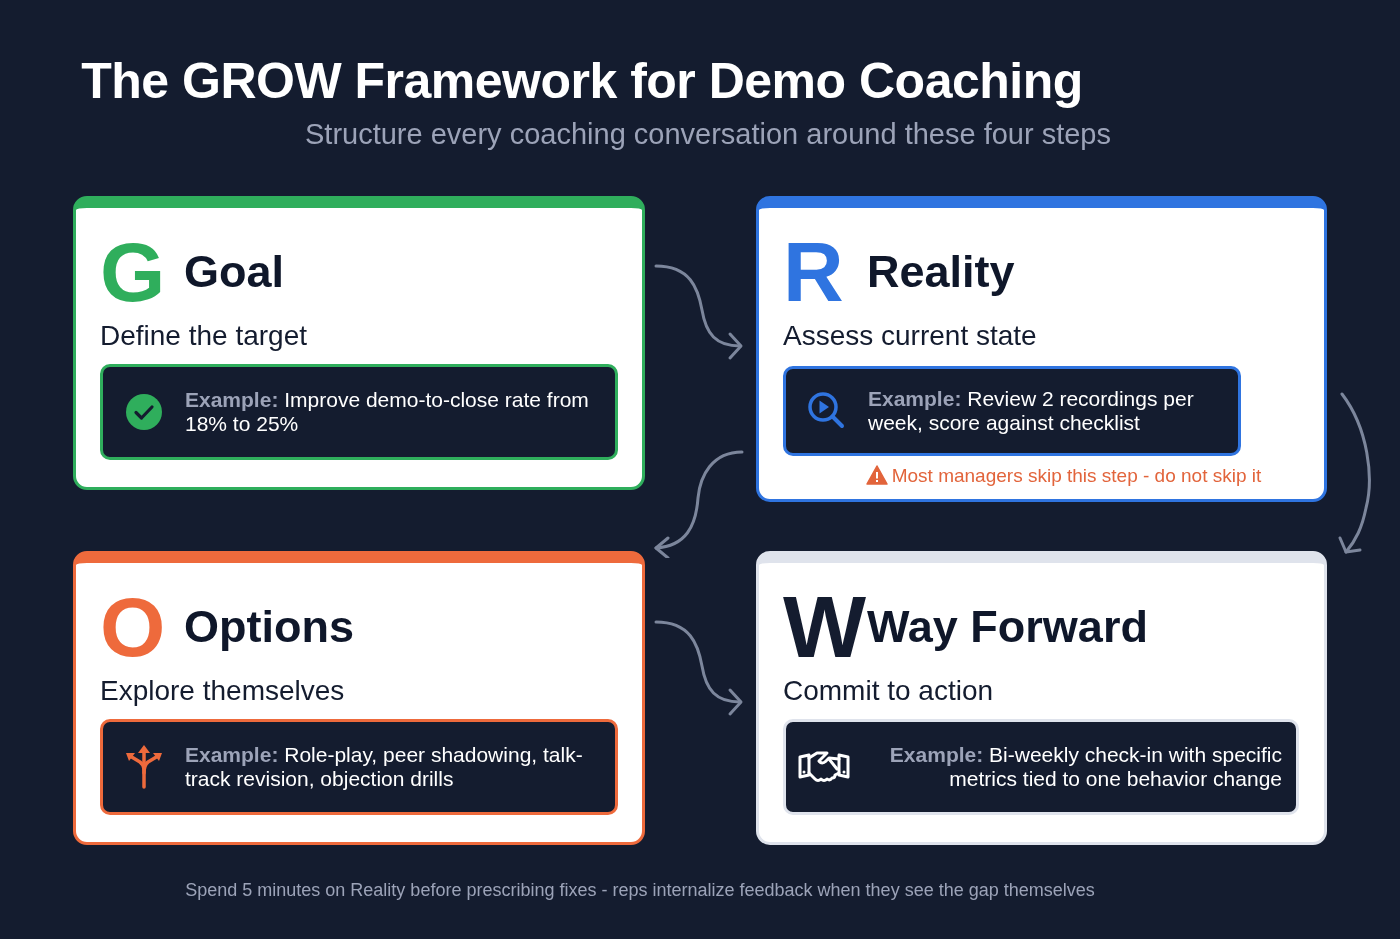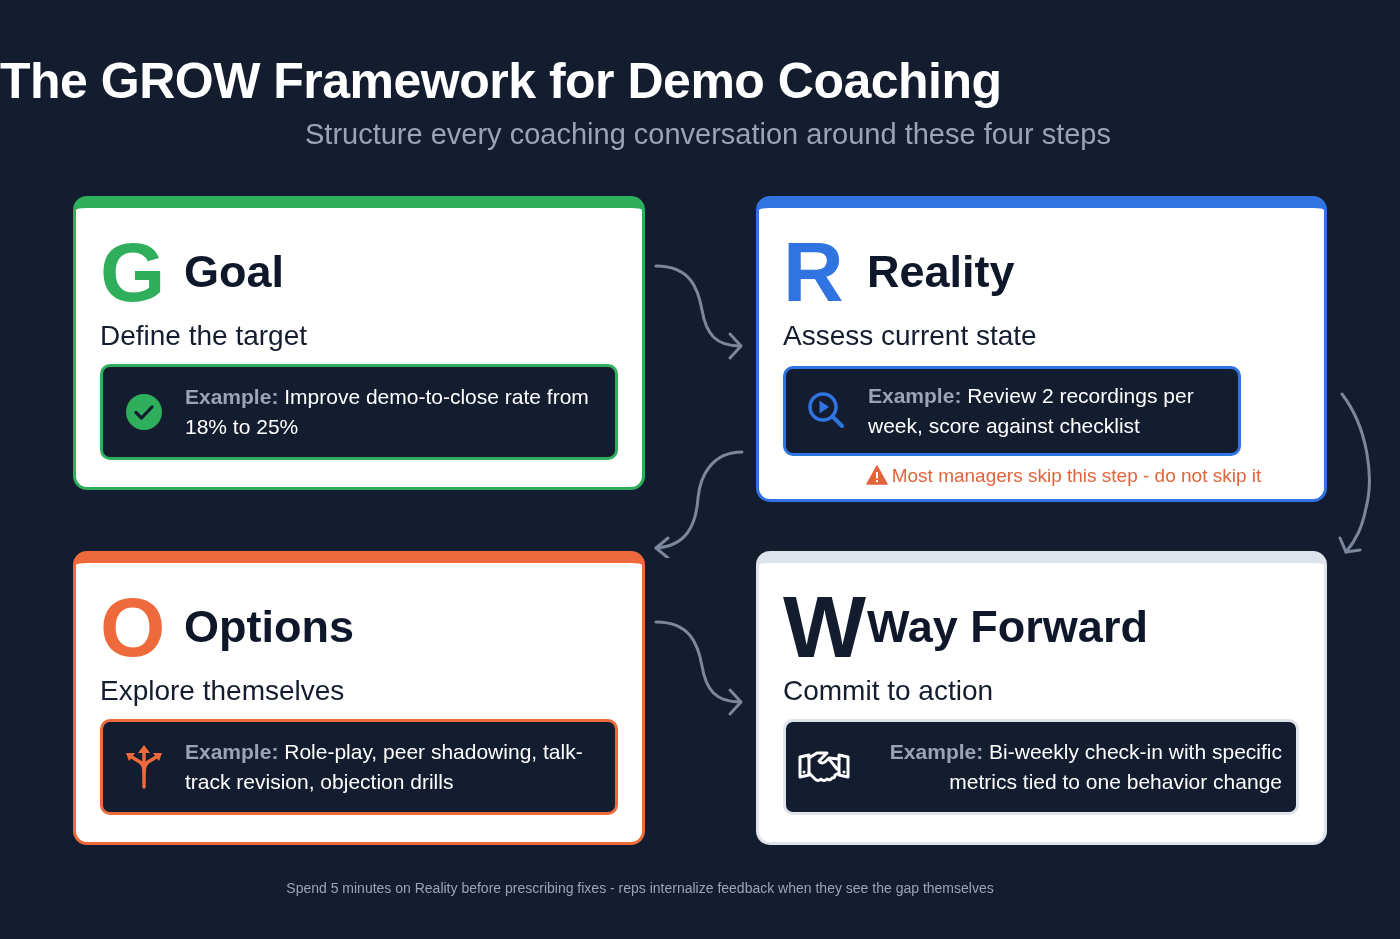--- a/index.html
+++ b/index.html
@@ -5,32 +5,32 @@
   * { box-sizing: border-box; margin: 0; padding: 0; }
   html, body {
     width: 1400px; height: 939px; overflow: hidden;
     background: #141c2f;
     font-family: "Liberation Sans", "DejaVu Sans", sans-serif;
   }
   .page { position: relative; width: 1400px; height: 939px; background: #141c2f; }
 
   .title {
     position: absolute; left: 0; width: 1164px; top: 52px;
-    text-align: left; color: #ffffff;
+    text-align: center; color: #ffffff;
     font-size: 50px; font-weight: 700; letter-spacing: -0.5px;
   }
   .subtitle {
     position: absolute; left: 0; width: 1400px; top: 118px;
     text-align: center; color: #9ca3b8;
     font-size: 29px; font-weight: 400; padding-left: 16px;
   }
   .footer {
     position: absolute; left: 0; width: 1280px; top: 880px;
     text-align: center; color: #9ca3b8;
-    font-size: 14px;
+    font-size: 18px;
   }
 
   .card {
     position: absolute;
     background: #ffffff;
     border-radius: 14px;
     border: 3px solid var(--accent);
     border-top-width: 12px;
   }
   .card.goal    { left: 73px;  top: 196px; width: 572px; height: 294px; --accent: #2fae5c; }
@@ -58,21 +58,21 @@
     background: #141c2f;
     border: 3px solid var(--accent);
     border-radius: 10px;
     display: flex; align-items: center;
   }
   .card.reality .example { width: 458px; height: 90px; top: 158px; }
   .card.way .example { border-color: #dfe3ec; width: 516px; text-align: right; }
   .ex-icon { width: 82px; height: 100%; display: flex; align-items: center; justify-content: center; flex-shrink: 0; }
   .card.way .ex-icon { width: 76px; }
   .ex-text {
-    color: #ffffff; font-size: 21px; line-height: 30px; padding-right: 14px;
+    color: #ffffff; font-size: 21px; line-height: 24px; padding-right: 14px;
   }
   .ex-label { color: #9ca3b8; font-weight: 700; }
 
   .warning {
     position: absolute; left: 0; width: 100%; top: 257px;
     text-align: center; color: #e2643b; font-size: 19px; padding-left: 44px;
   }
   .warning svg { vertical-align: -3px; margin-right: 4px; }
 
   .arrow { position: absolute; }

